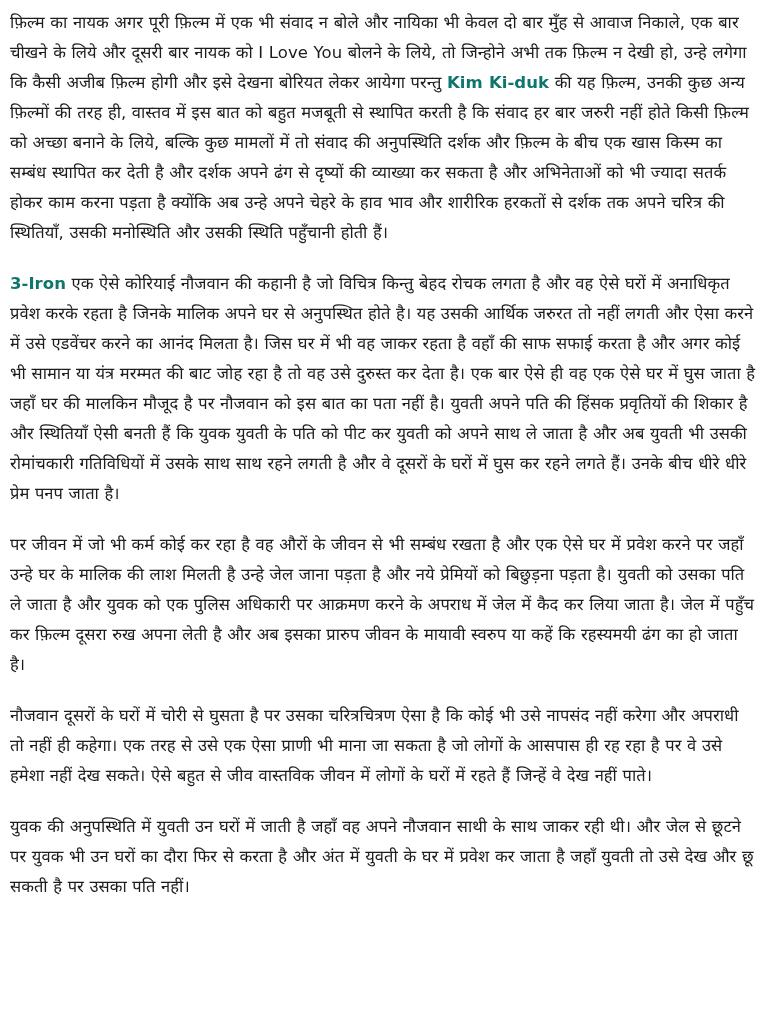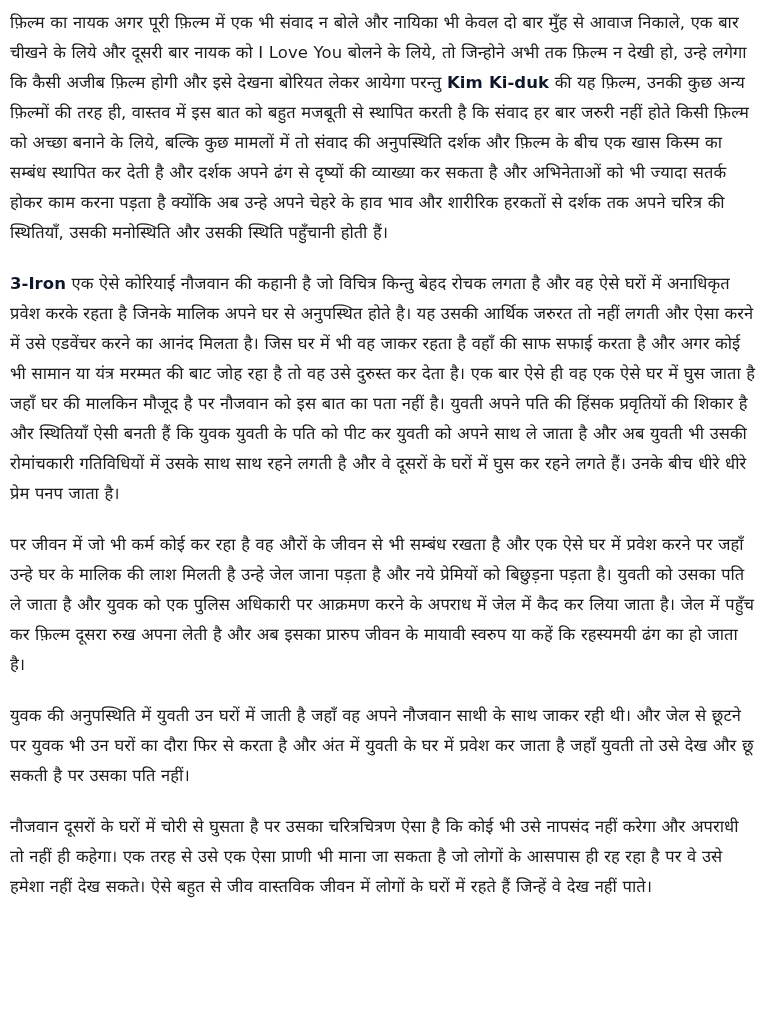--- a/index.html
+++ b/index.html
@@ -26,29 +26,29 @@
     margin: 0 0 21px 0;
     color: #1c1c1c;
     letter-spacing: 0.05px;
     word-spacing: 0.3px;
   }
   .para:last-child {
     margin-bottom: 0;
   }
   .bold {
     font-weight: bold;
-    color: #0f172a;
+    color: #0f766e;
   }
   .italic {
   }
 </style>
 </head>
 <body>
 
 <div class="page">
   <div id="paragraphs">
       <p class="para"><span>फ़िल्म का नायक अगर पूरी फ़िल्म में एक भी संवाद न बोले और नायिका भी केवल दो बार मुँह से आवाज निकाले, एक बार चीखने के लिये और दूसरी बार नायक को </span><span class="italic">I Love You</span><span> बोलने के लिये, तो जिन्होने अभी तक फ़िल्म न देखी हो, उन्हे लगेगा कि कैसी अजीब फ़िल्म होगी और इसे देखना बोरियत लेकर आयेगा परन्तु </span><span class="bold">Kim Ki-duk</span><span> की यह फ़िल्म, उनकी कुछ अन्य फ़िल्मों की तरह ही, वास्तव में इस बात को बहुत मजबूती से स्थापित करती है कि संवाद हर बार जरुरी नहीं होते किसी फ़िल्म को अच्छा बनाने के लिये, बल्कि कुछ मामलों में तो संवाद की अनुपस्थिति दर्शक और फ़िल्म के बीच एक खास किस्म का सम्बंध स्थापित कर देती है और दर्शक अपने ढंग से दृष्यों की व्याख्या कर सकता है और अभिनेताओं को भी ज्यादा सतर्क होकर काम करना पड़ता है क्योंकि अब उन्हे अपने चेहरे के हाव भाव और शारीरिक हरकतों से दर्शक तक अपने चरित्र की स्थितियाँ, उसकी मनोस्थिति और उसकी स्थिति पहुँचानी होती हैं।</span></p>
       <p class="para"><span class="bold">3-Iron</span><span> एक ऐसे कोरियाई नौजवान की कहानी है जो विचित्र किन्तु बेहद रोचक लगता है और वह ऐसे घरों में अनाधिकृत प्रवेश करके रहता है जिनके मालिक अपने घर से अनुपस्थित होते है। यह उसकी आर्थिक जरुरत तो नहीं लगती और ऐसा करने में उसे एडवेंचर करने का आनंद मिलता है। जिस घर में भी वह जाकर रहता है वहाँ की साफ सफाई करता है और अगर कोई भी सामान या यंत्र मरम्मत की बाट जोह रहा है तो वह उसे दुरुस्त कर देता है। एक बार ऐसे ही वह एक ऐसे घर में घुस जाता है जहाँ घर की मालकिन मौजूद है पर नौजवान को इस बात का पता नहीं है। युवती अपने पति की हिंसक प्रवृतियों की शिकार है और स्थितियाँ ऐसी बनती हैं कि युवक युवती के पति को पीट कर युवती को अपने साथ ले जाता है और अब युवती भी उसकी रोमांचकारी गतिविधियों में उसके साथ साथ रहने लगती है और वे दूसरों के घरों में घुस कर रहने लगते हैं। उनके बीच धीरे धीरे प्रेम पनप जाता है।</span></p>
       <p class="para"><span>पर जीवन में जो भी कर्म कोई कर रहा है वह औरों के जीवन से भी सम्बंध रखता है और एक ऐसे घर में प्रवेश करने पर जहाँ उन्हे घर के मालिक की लाश मिलती है उन्हे जेल जाना पड़ता है और नये प्रेमियों को बिछुड़ना पड़ता है। युवती को उसका पति ले जाता है और युवक को एक पुलिस अधिकारी पर आक्रमण करने के अपराध में जेल में कैद कर लिया जाता है। जेल में पहुँच कर फ़िल्म दूसरा रुख अपना लेती है और अब इसका प्रारुप जीवन के मायावी स्वरुप या कहें कि रहस्यमयी ढंग का हो जाता है।</span></p>
+      <p class="para"><span>नौजवान दूसरों के घरों में चोरी से घुसता है पर उसका चरित्रचित्रण ऐसा है कि कोई भी उसे नापसंद नहीं करेगा और अपराधी तो नहीं ही कहेगा। एक तरह से उसे एक ऐसा प्राणी भी माना जा सकता है जो लोगों के आसपास ही रह रहा है पर वे उसे हमेशा नहीं देख सकते। ऐसे बहुत से जीव वास्तविक जीवन में लोगों के घरों में रहते हैं जिन्हें वे देख नहीं पाते।</span></p>
       <p class="para"><span>युवक की अनुपस्थिति में युवती उन घरों में जाती है जहाँ वह अपने नौजवान साथी के साथ जाकर रही थी। और जेल से छूटने पर युवक भी उन घरों का दौरा फिर से करता है और अंत में युवती के घर में प्रवेश कर जाता है जहाँ युवती तो उसे देख और छू सकती है पर उसका पति नहीं।</span></p>
-      <p class="para"><span>नौजवान दूसरों के घरों में चोरी से घुसता है पर उसका चरित्रचित्रण ऐसा है कि कोई भी उसे नापसंद नहीं करेगा और अपराधी तो नहीं ही कहेगा। एक तरह से उसे एक ऐसा प्राणी भी माना जा सकता है जो लोगों के आसपास ही रह रहा है पर वे उसे हमेशा नहीं देख सकते। ऐसे बहुत से जीव वास्तविक जीवन में लोगों के घरों में रहते हैं जिन्हें वे देख नहीं पाते।</span></p>
     </div>
 </div>
 
 </body></html>

